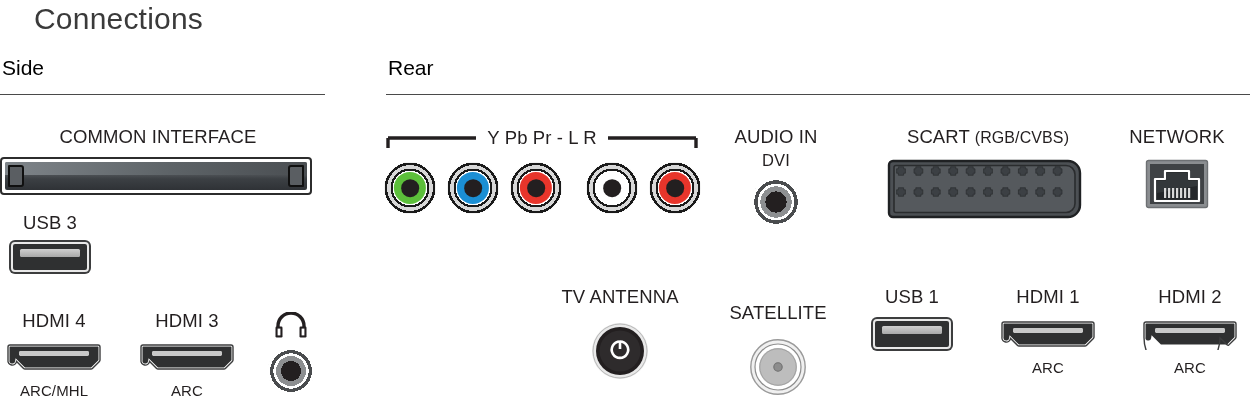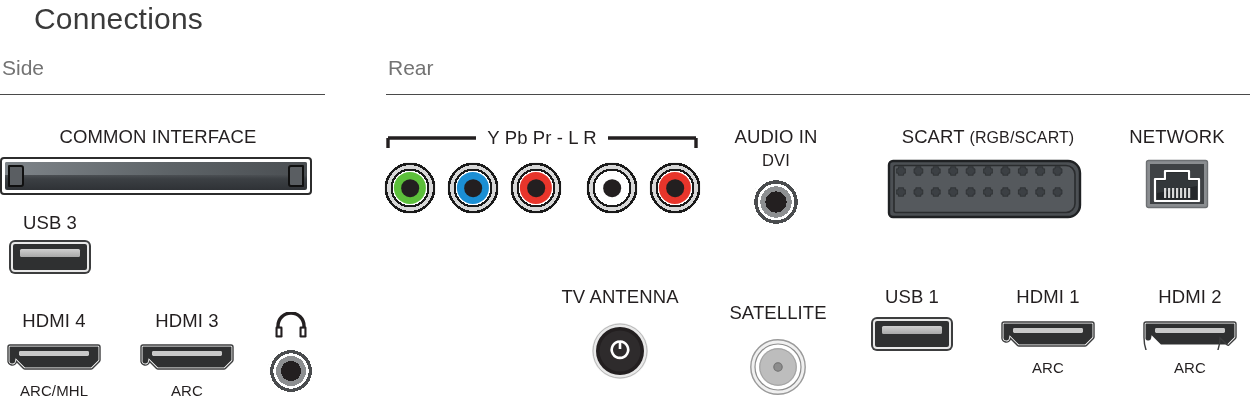--- a/index.html
+++ b/index.html
@@ -15,21 +15,21 @@
 
   
   .title{
     position:absolute;left:2px;top:2px;
     font-size:30px;font-weight:300;letter-spacing:.2px;
     color:#3a3a3a;
     margin-left:32px;
   }
   .sec-head{
     position:absolute;
-    font-size:21px;font-weight:300;color:#737373;
+    font-size:21px;font-weight:300;color:#000000;
   }
   .sec-rule{position:absolute;height:1px;background:#4a4a4a;}
 
   
   .grp{position:absolute;}
   .lbl{
     position:absolute;
     font-size:18.5px;font-weight:400;letter-spacing:.1px;
     color:#231f20;white-space:nowrap;text-align:center;
     left:50%;transform:translateX(-50%);
@@ -288,21 +288,21 @@
     <div style="position:absolute;top:52px;left:50%;transform:translateX(-50%);">
       <div class="jack" style="width:48px;height:48px;">
         <div class="rings"></div>
       </div>
     </div>
   </div>
 
   <div class="grp" style="left:886px;top:126px;width:204px;height:90px;">
     <div class="lbl mixed" style="top:0px;">
       <span>SCART</span>
-      <span class="paren">(RGB/SCART)</span>
+      <span class="paren">(RGB/CVBS)</span>
     </div>
     <div style="position:absolute;top:32px;left:0;">
       <div class="scart">
         <svg viewBox="0 0 200 62" width="200" height="62">
           <path d="M7,3 h175 a12,12 0 0 1 12,12 v32 a12,12 0 0 1 -12,12 h-175 a4,4 0 0 1 -4,-4 v-48 a4,4 0 0 1 4,-4 z" fill="#4c5054" stroke="#1f2123" stroke-width="2.4"></path>
           <path d="M10,7.5 h170 a9,9 0 0 1 9,9 v29 a9,9 0 0 1 -9,9 h-170 a2,2 0 0 1 -2,-2 v-43 a2,2 0 0 1 2,-2 z" fill="#55595d" stroke="#2a2c2e" stroke-width="1.6"></path>
           <g id="scart-pins" fill="#3c4044" stroke="#2a2c2e" stroke-width="0.7">
               <path d="M12.4,13 m0,-4.25 h5.2 v2.05 h1.8000000000000003 v4.4 h-1.8000000000000003 v2.05 h-5.2 v-2.05 h-1.8000000000000003 v-4.4 h1.8000000000000003 z"></path>
               <path d="M29.799999999999997,13 m0,-4.25 h5.2 v2.05 h1.8000000000000003 v4.4 h-1.8000000000000003 v2.05 h-5.2 v-2.05 h-1.8000000000000003 v-4.4 h1.8000000000000003 z"></path>
               <path d="M47.199999999999996,13 m0,-4.25 h5.2 v2.05 h1.8000000000000003 v4.4 h-1.8000000000000003 v2.05 h-5.2 v-2.05 h-1.8000000000000003 v-4.4 h1.8000000000000003 z"></path>

